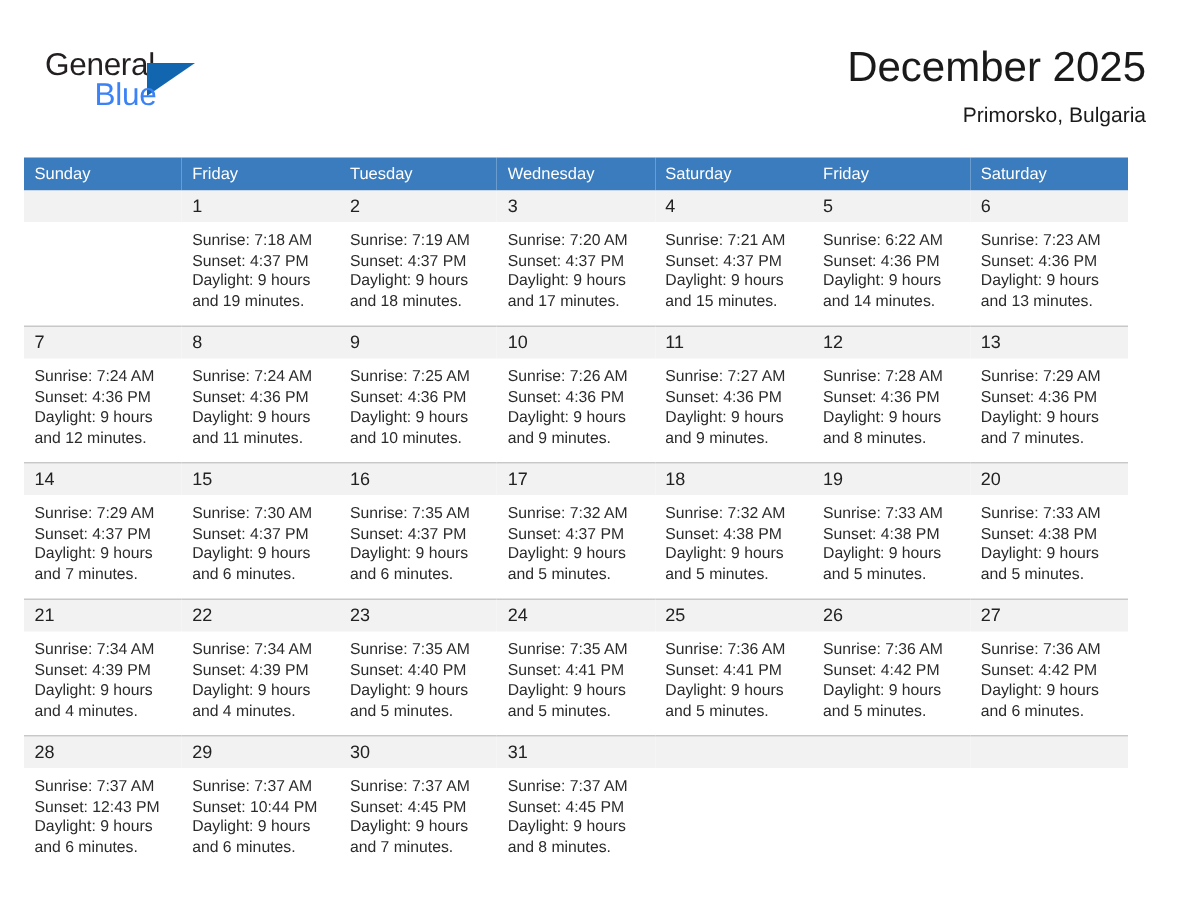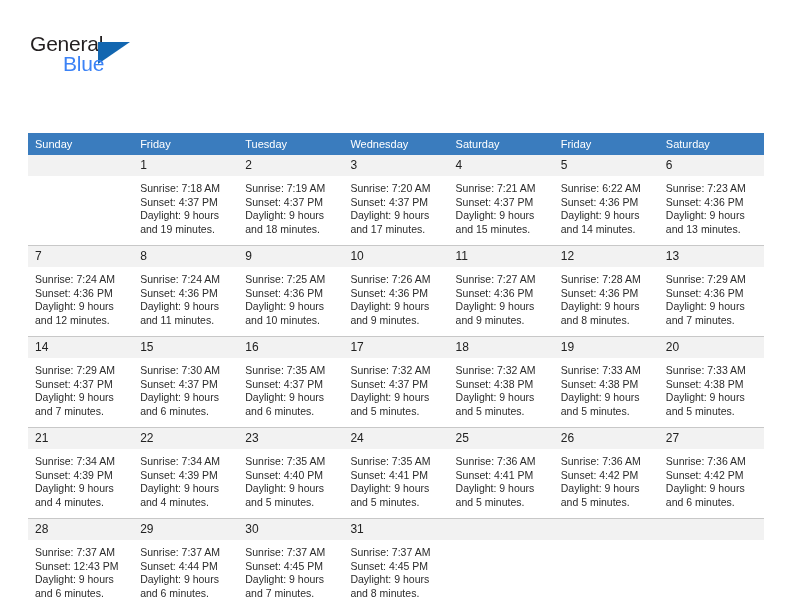--- a/index.html
+++ b/index.html
@@ -83,26 +83,25 @@
     font-size: 14px;
     color: #1a1a1a;
     line-height: 20px;
     margin-top: 4px;
     white-space: nowrap;
   }
 
   
   .calendar {
     position: absolute;
-    left: 28px;
+    left: 16px;
     top: 105px;
     width: 736px;
     border-collapse: collapse;
     table-layout: fixed;
-    margin-top: 28px;
   }
 
   .calendar th {
     background: #3a7cbe;
     color: #ffffff;
     font-size: 11px;
     font-weight: normal;
     text-align: left;
     padding: 5px 0 5px 7px;
     height: 11px;
@@ -149,20 +148,24 @@
 <div class="page">
 
   <div class="header">
 
     <div class="logo">
       <span class="logo-general">General</span>
       <span class="logo-triangle"></span>
       <span class="logo-blue">Blue</span>
     </div>
 
+    <div class="title-block">
+      <div class="cal-title">December 2025</div>
+      <div class="cal-subtitle">Primorsko, Bulgaria</div>
+    </div>
 
   </div>
 
   <table class="calendar">
     <thead>
       <tr>
         <th>Sunday</th>
         <th>Friday</th>
         <th>Tuesday</th>
         <th>Wednesday</th>
@@ -439,21 +442,21 @@
               <div>Sunrise: 7:37 AM</div>
               <div>Sunset: 12:43 PM</div>
               <div>Daylight: 9 hours</div>
               <div>and 6 minutes.</div>
             </div>
           </td>
           <td>
             <div class="daynum">29</div>
             <div class="dayinfo">
               <div>Sunrise: 7:37 AM</div>
-              <div>Sunset: 4:44 PM</div>
+              <div>Sunset: 10:44 PM</div>
               <div>Daylight: 9 hours</div>
               <div>and 6 minutes.</div>
             </div>
           </td>
           <td>
             <div class="daynum">30</div>
             <div class="dayinfo">
               <div>Sunrise: 7:37 AM</div>
               <div>Sunset: 4:45 PM</div>
               <div>Daylight: 9 hours</div>

